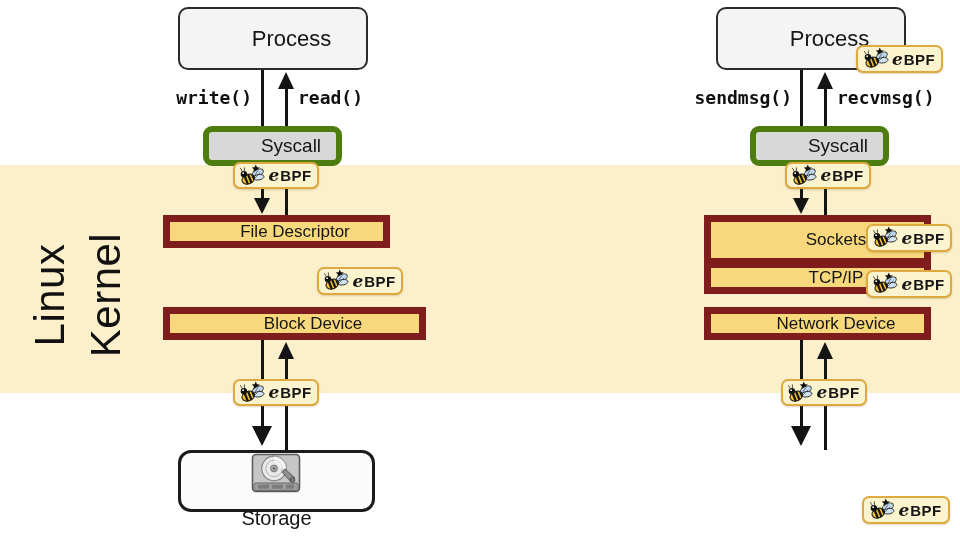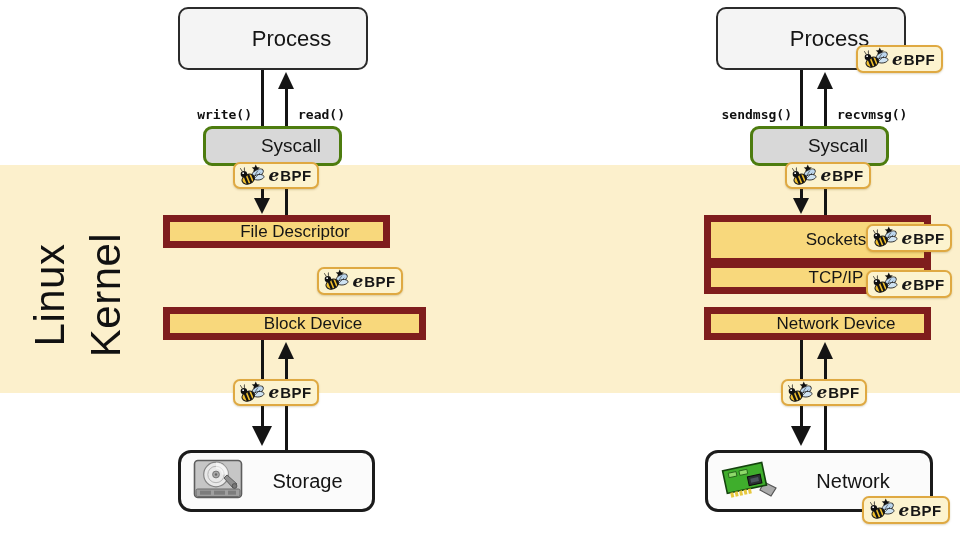--- a/index.html
+++ b/index.html
@@ -18,35 +18,35 @@
   }
   .box{
     position:absolute;box-sizing:border-box;display:flex;align-items:center;
     justify-content:center;z-index:2;padding-left:37px;
   }
   .process{
     background:var(--process-bg,#f4f4f4);border:2px solid #2b2b2b;border-radius:10px;
     font-size:22px;
   }
   .syscall{
-    background:var(--syscall-bg,#d8d8d8);border:3px solid #4d7c0f;border-radius:9px;
+    background:var(--syscall-bg,#d8d8d8);border:6px solid #4d7c0f;border-radius:9px;
     font-size:19px;
   }
   .layer{
     background:var(--gold,#f8d87c);border:7px solid #7f1d1d;border-radius:0;
     font-size:17px;
   }
   .endpoint{
     background:#fbfbfb;border:3px solid #1b1b1b;border-radius:13px;
-    font-size:20px;justify-content:flex-start;padding:0 12px;gap:10px;
+    font-size:20px;justify-content:flex-start;padding:0 12px;gap:10px;flex-direction:column;
   }
   .endpoint .ep-label{flex:1;text-align:center;}
   .call-label{
-    position:absolute;font-family:"DejaVu Sans Mono",monospace;font-size:13px;
-    font-weight:600;color:#101010;z-index:2;white-space:nowrap;margin-top:20px;
+    position:absolute;font-family:"DejaVu Sans Mono",monospace;font-size:18px;
+    font-weight:600;color:#101010;z-index:2;white-space:nowrap;
   }
   .call-label.r{text-align:right;}
   .vline{position:absolute;width:2.5px;background:#141414;z-index:1;}
   .head{position:absolute;width:0;height:0;z-index:1;}
   .head.up{border-left:8px solid transparent;border-right:8px solid transparent;border-bottom:17px solid #141414;}
   .head.down{border-left:8px solid transparent;border-right:8px solid transparent;border-top:16px solid #141414;}
   .head.big-down{border-left:10px solid transparent;border-right:10px solid transparent;border-top:20px solid #141414;}
   .badge{
     position:absolute;box-sizing:border-box;height:27px;
     background:var(--badge-bg,#fcf3cf);border:2px solid var(--badge-border,#dfa942);
@@ -251,28 +251,20 @@
   <div class="vline" style="left:824px;top:358px;height:92px;"></div>
 
   <div class="badge" style="left:781px;top:379px;width:86px;">
     <svg class="bee">
         <use href="#bee"></use>
       </svg>
     <span class="e">e</span>
     <span class="bpf">BPF</span>
   </div>
 
-  <div class="box endpoint" style="left:705px;top:450px;width:228px;height:62px;">
-    <span class="ep-icon">
-      <svg width="58" height="46" viewBox="0 0 58 46">
-          <use href="#nic"></use>
-        </svg>
-    </span>
-    <span class="ep-label">Network</span>
-  </div>
   <div class="badge" style="left:862px;top:496px;width:88px;height:28px;">
     <svg class="bee">
         <use href="#bee"></use>
       </svg>
     <span class="e">e</span>
     <span class="bpf">BPF</span>
   </div>
 
 </div>
 

